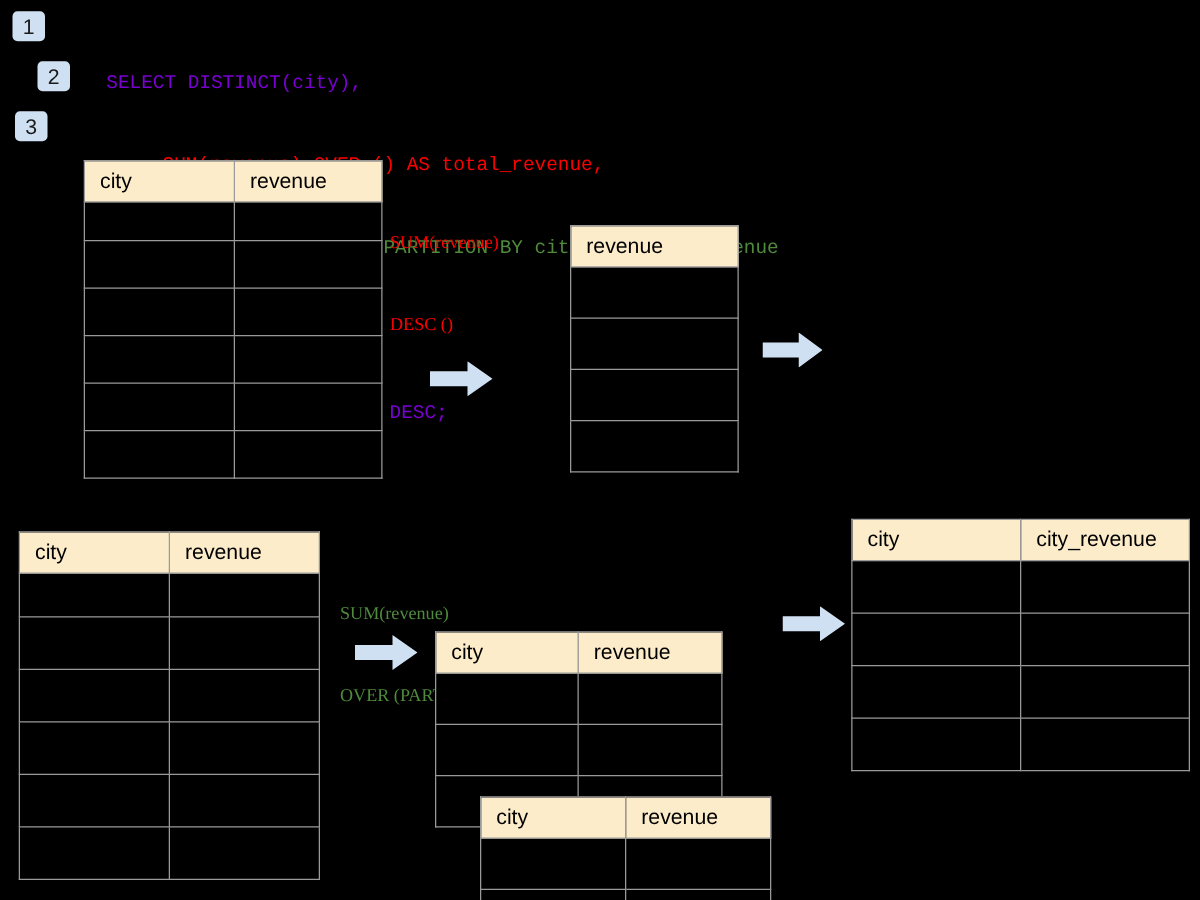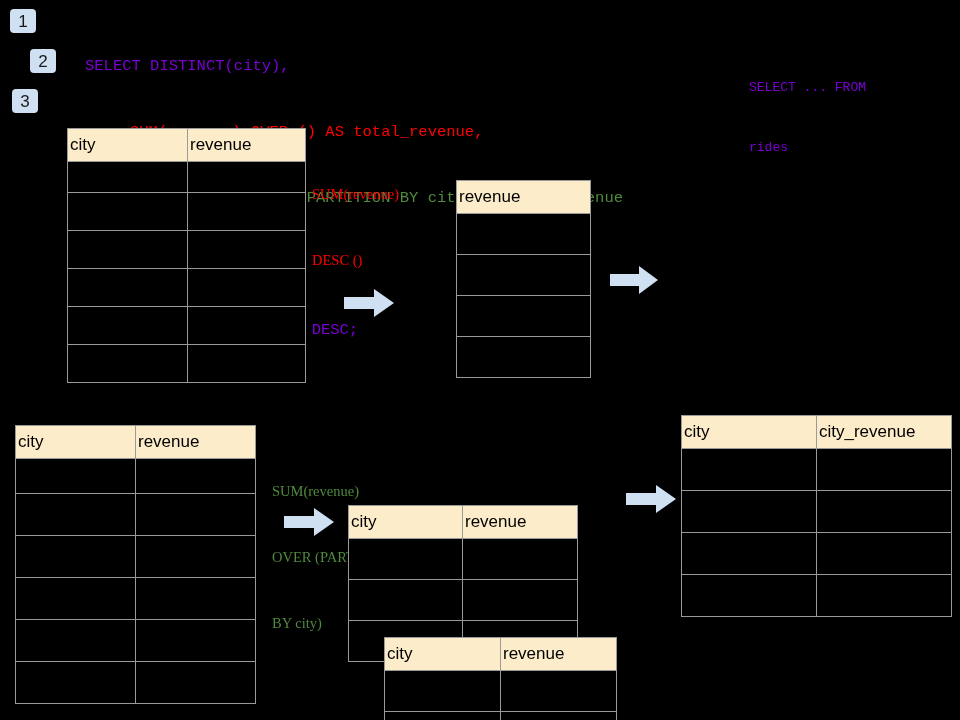--- a/index.html
+++ b/index.html
@@ -77,21 +77,21 @@
     padding: 0;
     margin: 0;
   }
   .tbl th {
     background: #fcecc9;
     color: #000000;
     font-family: "Liberation Sans", sans-serif;
     font-weight: normal;
     font-size: 17px;
     text-align: left;
-    padding: 6px 0 6px 2px;
+    padding: 6px 0 6px 12px;
     white-space: nowrap;
   }
   .tbl td {
     background: #000000;
   }
 
   
   .arrow {
     position: absolute;
   }
@@ -112,34 +112,29 @@
   </div>
 
   <div class="sql" style="left:85px; top:11px;">
     <div class="sql-line c-purple">SELECT DISTINCT(city),</div>
     <div class="sql-line c-red" style="padding-left:45px;">SUM(revenue) OVER () AS total_revenue,</div>
     <div class="sql-line c-green" style="padding-left:45px;">SUM(revenue) OVER (PARTITION BY city) as city_revenue</div>
     <div class="sql-line c-purple" style="padding-left:22px;">FROM rides</div>
     <div class="sql-line c-purple" style="padding-left:22px;">ORDER by city_revenue DESC;</div>
   </div>
 
-  <div class="sql-side" style="left:749px; top:38px;">
-    <div>SELECT ... FROM</div>
-    <div>rides</div>
-  </div>
 
   <div class="annot red" style="left:312px; top:139px;">
     <div>SUM(revenue)</div>
     <div>DESC ()</div>
   </div>
 
   <div class="annot green" style="left:272px; top:436px;">
     <div>SUM(revenue)</div>
     <div>OVER (PARTITION</div>
-    <div>BY city)</div>
   </div>
 
   <table class="tbl" style="left:67px; top:128px; width:238px;">
     <colgroup>
         <col style="width:120px">
         <col style="width:118px">
       </colgroup>
     <thead>
       <tr>
         <th>city</th>

